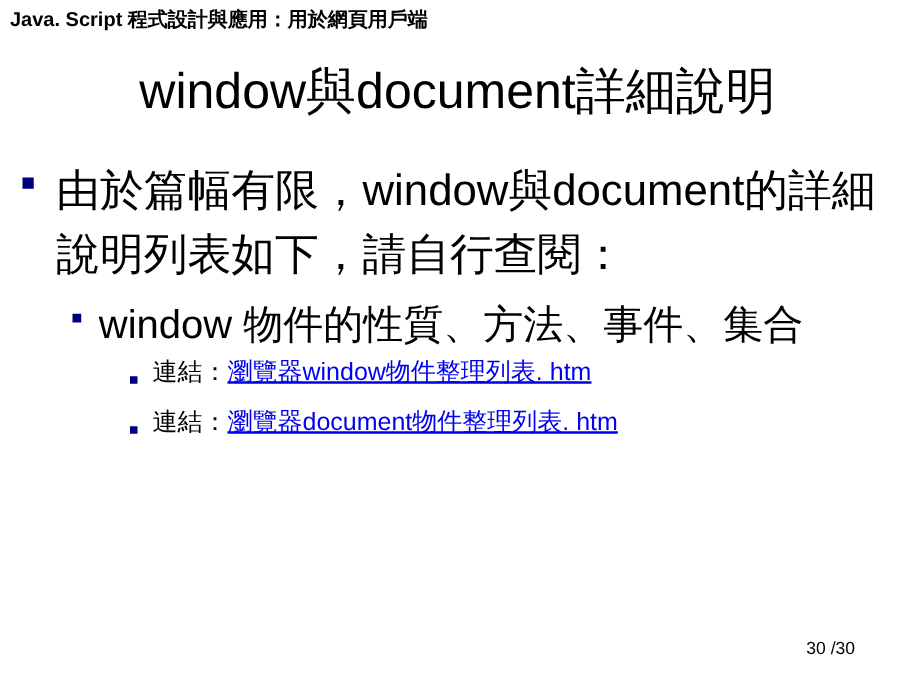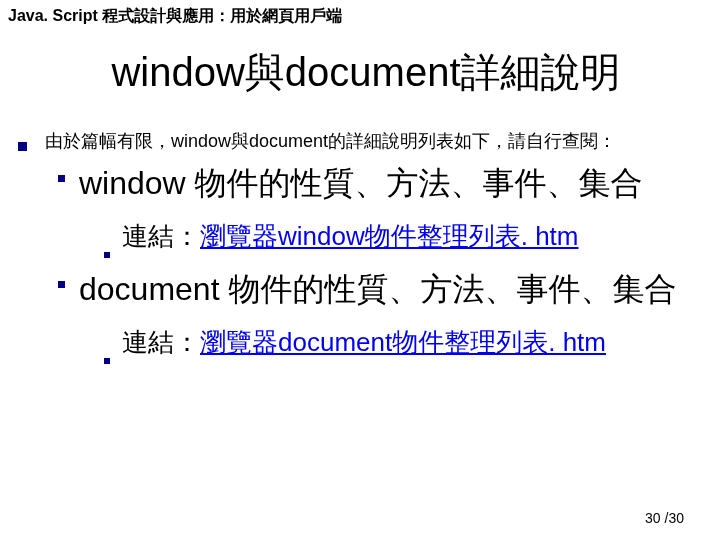--- a/index.html
+++ b/index.html
@@ -22,39 +22,38 @@
     text-align: center;
     margin: 8px 0 28px 12px;
     letter-spacing: 0px;
   }
   .content {
     padding: 0 18px 0 18px;
   }
   .lvl1 {
     display: flex;
     align-items: flex-start;
-    font-size: 18px;
+    font-size: 35px;
     line-height: 1.45;
     margin-bottom: 4px;
   }
   .lvl2 {
     display: flex;
     align-items: flex-start;
     font-size: 32px;
     line-height: 1.45;
     margin-left: 40px;
     margin-top: 6px;
   }
   .lvl3 {
     display: flex;
-    align-items: flex-end;
-    font-size: 26px;
+    align-items: center;
+    font-size: 20px;
     line-height: 1.6;
     margin-left: 86px;
-    margin-top: 10px;
     margin-bottom: 8px;
   }
   .bullet {
     width: 9px;
     height: 9px;
     background: #000080;
     flex: 0 0 9px;
     margin-top: 14px;
     margin-right: 18px;
   }
@@ -105,24 +104,20 @@
     <span class="txt">window 物件的性質、方法、事件、集合</span>
   </div>
 
   <div class="lvl3">
     <span class="bullet-xs"></span>
     <span class="txt">
       <span>連結：</span><a href="#" class="link">瀏覽器window物件整理列表. htm</a>
     </span>
   </div>
 
-  <div class="lvl2">
-    <span class="bullet-sm"></span>
-    <span class="txt">document 物件的性質、方法、事件、集合</span>
-  </div>
 
   <div class="lvl3">
     <span class="bullet-xs"></span>
     <span class="txt">
       <span>連結：</span><a href="#" class="link">瀏覽器document物件整理列表. htm</a>
     </span>
   </div>
 
 </div>
 

